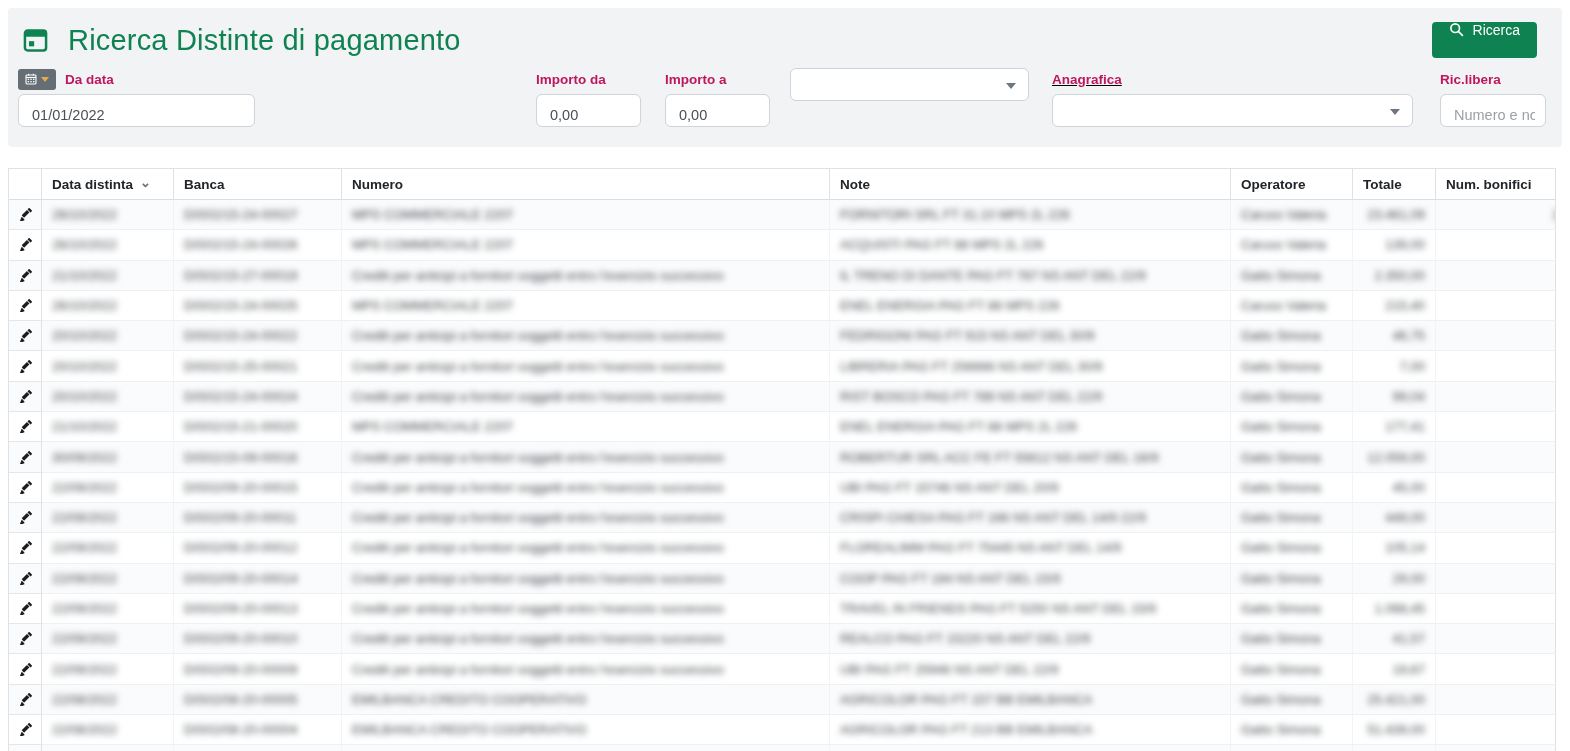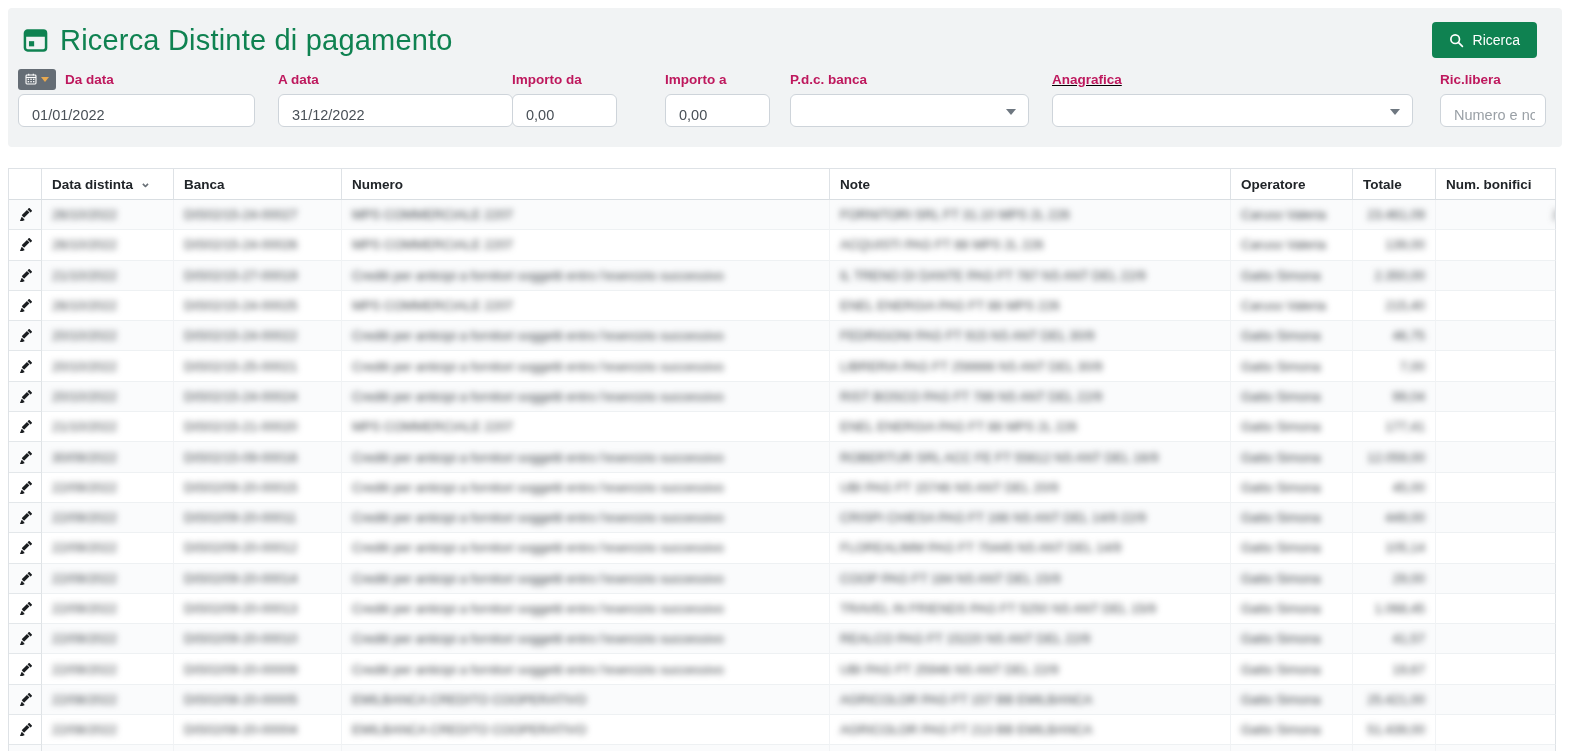--- a/index.html
+++ b/index.html
@@ -2,43 +2,43 @@
 <html><head>
 <meta charset="utf-8">
 <style>
   * { box-sizing: border-box; margin: 0; padding: 0; }
   html, body { width: 1570px; height: 751px; overflow: hidden; background: #fff;
     font-family: "Liberation Sans", sans-serif; position: relative; }
 
   
   .panel { position: absolute; left: 8px; top: 8px; width: 1554px; height: 139px;
     background: #f1f3f4; border-radius: 4px; }
-  .title-wrap { position: absolute; left: 14px; top: 16px; display: flex; align-items: center; gap: 11px; justify-content: space-between; }
+  .title-wrap { position: absolute; left: 14px; top: 16px; display: flex; align-items: center; gap: 19px; justify-content: space-between; }
   .page-title { font-size: 29px; font-weight: 400; color: #0f8251; letter-spacing: .2px; }
   .search-btn { position: absolute; top: 14px; right: 25px; height: 36px; padding: 0 17px;
     background: #0f8251; color: #fff; border: none; border-radius: 4px; font-size: 14px;
-    font-family: inherit; display: flex; align-items: center; gap: 9px; cursor: pointer; }
+    font-family: inherit; display: flex; align-items: flex-start; gap: 9px; cursor: pointer; }
 
   .field { position: absolute; top: 60px; }
   .field .lbl-row { display: flex; align-items: center; gap: 9px; height: 22px; margin-bottom: 4px; }
   .field label { font-size: 13.5px; font-weight: bold; color: #be185d; white-space: nowrap; }
   .tbox, .sbox { height: 33px; width: 100%; border: 1px solid #ced4da; border-radius: 6px;
     background: #fff; font-family: inherit; font-size: 14.5px; color: #495057; padding: 8px 10px 0 13px; }
   .tbox::placeholder { color: #9aa0a6; }
   .sbox { position: relative; display: flex; align-items: center; cursor: pointer; }
   .caret { width: 0; height: 0; border-left: 5px solid transparent; border-right: 5px solid transparent;
     border-top: 6px solid #6e7780; position: absolute; right: 12px; top: 14px; }
   .cal-btn { width: 38px; height: 21px; background: #656d75; border: none; border-radius: 3px;
     display: flex; align-items: center; justify-content: center; gap: 4px; cursor: pointer; flex: none; }
   .cal-caret { width: 0; height: 0; border-left: 4px solid transparent; border-right: 4px solid transparent;
     border-top: 5px solid #e9a94f; }
 
   .f-dadata   { left: 10px;   width: 237px; }
   .f-adata    { left: 270px;  width: 235px; }
-  .f-impda    { left: 504px;  width: 105px; }
+  .f-impda    { left: 528px;  width: 105px; }
   .f-impa     { left: 657px;  width: 105px; }
   .f-pdc      { left: 782px;  width: 239px; }
   .f-anag     { left: 1044px; width: 361px; text-decoration: underline; }
   .f-ric      { left: 1432px; width: 106px; }
 
   
   .table { position: absolute; left: 8px; top: 168px; width: 1548px; border-left: 1px solid #dee2e6; }
   .thead, .tr { display: grid; grid-template-columns: 33px 132px 168px 488px 401px 122px 83px 1fr; }
   .thead { height: 32px; border-top: 1px solid #dee2e6; background: #fff; }
   .th { display: flex; align-items: center; padding: 0 10px; font-size: 13.5px; font-weight: bold;
@@ -97,45 +97,36 @@
               <rect x="9.3" y="9.4" width="1.7" height="1.5"></rect>
           </g>
         </svg>
         <span class="cal-caret"></span>
       </button>
       <label>Da data</label>
     </div>
     <input class="tbox" type="text" value="01/01/2022" style="">
   </div>
 
-  <div class="field f-adata">
-    <div class="lbl-row">
-        <label>A data</label>
-      </div>
-    <input class="tbox" type="text" value="31/12/2022" style="">
-  </div>
 
   <div class="field f-impda">
     <div class="lbl-row">
         <label>Importo da</label>
       </div>
     <input class="tbox" type="text" value="0,00" style="">
   </div>
 
   <div class="field f-impa">
     <div class="lbl-row">
         <label>Importo a</label>
       </div>
     <input class="tbox" type="text" value="0,00" style="">
   </div>
 
   <div class="field f-pdc">
-    <div class="lbl-row">
-        <label>P.d.c. banca</label>
-      </div>
     <div class="sbox">
       <span></span>
       <span class="caret"></span>
     </div>
   </div>
 
   <div class="field f-anag">
     <div class="lbl-row">
         <label>Anagrafica</label>
       </div>

